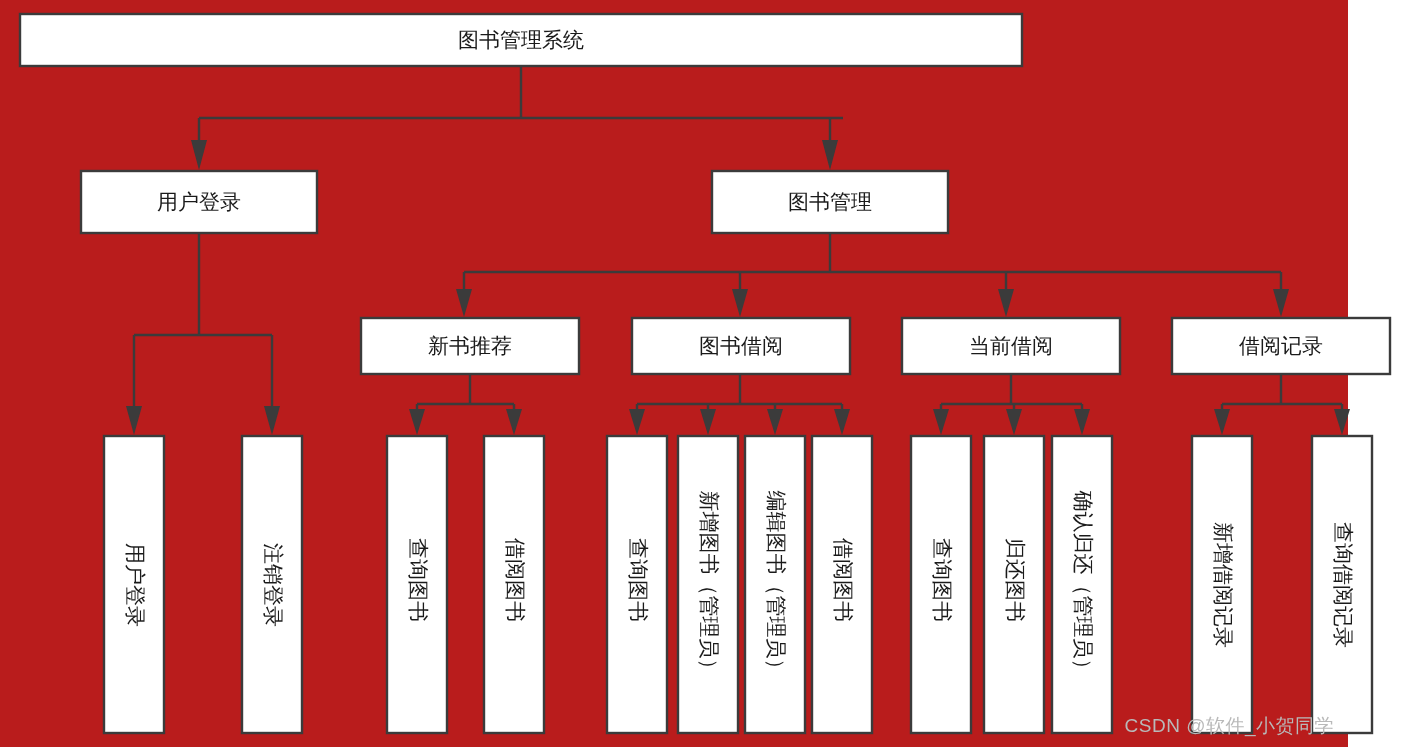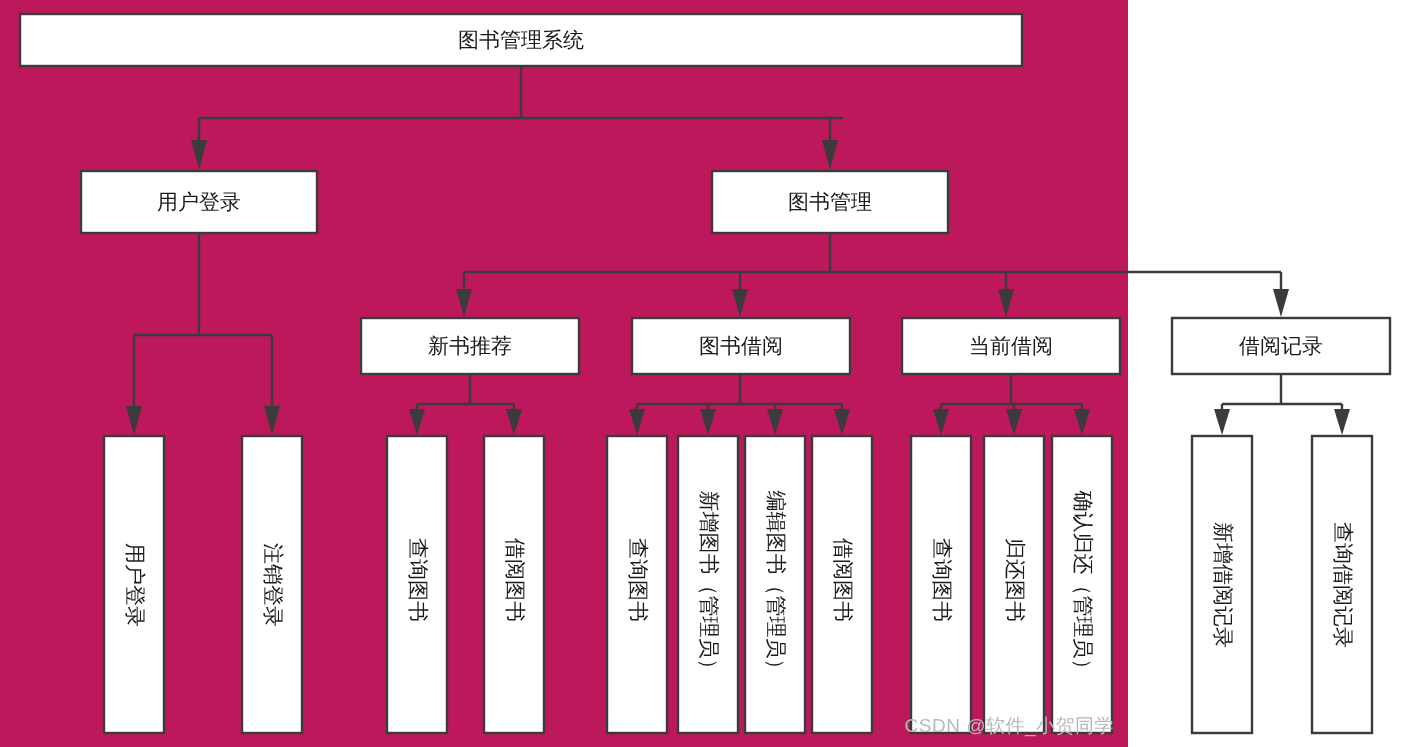--- a/index.html
+++ b/index.html
@@ -8,23 +8,24 @@
     background: #ffffff;
   }
   body {
     width: 1405px;
     height: 747px;
     font-family: "Liberation Sans", "DejaVu Sans", sans-serif;
     overflow: hidden;
   }
   #diagram-root {
     position: relative;
-    width: 1128px;
+    width: 1308px;
     height: 747px;
-    background: #be185d;
+    background: #b91c1c;
+    padding-left: 40px;
   }
   svg.canvas {
     position: absolute;
     left: 0;
     top: 0;
     width: 1405px;
     height: 747px;
   }
   .node-box {
     fill: #ffffff;

